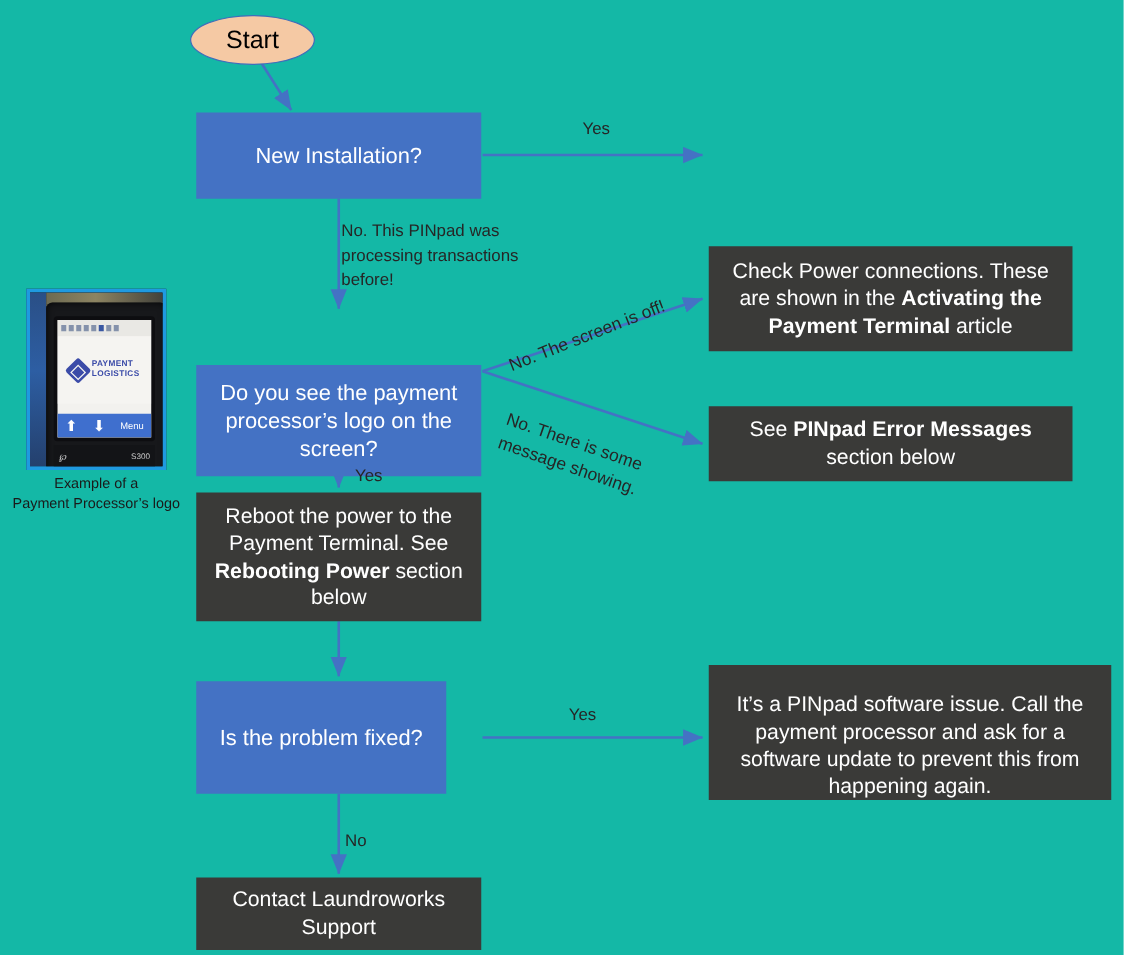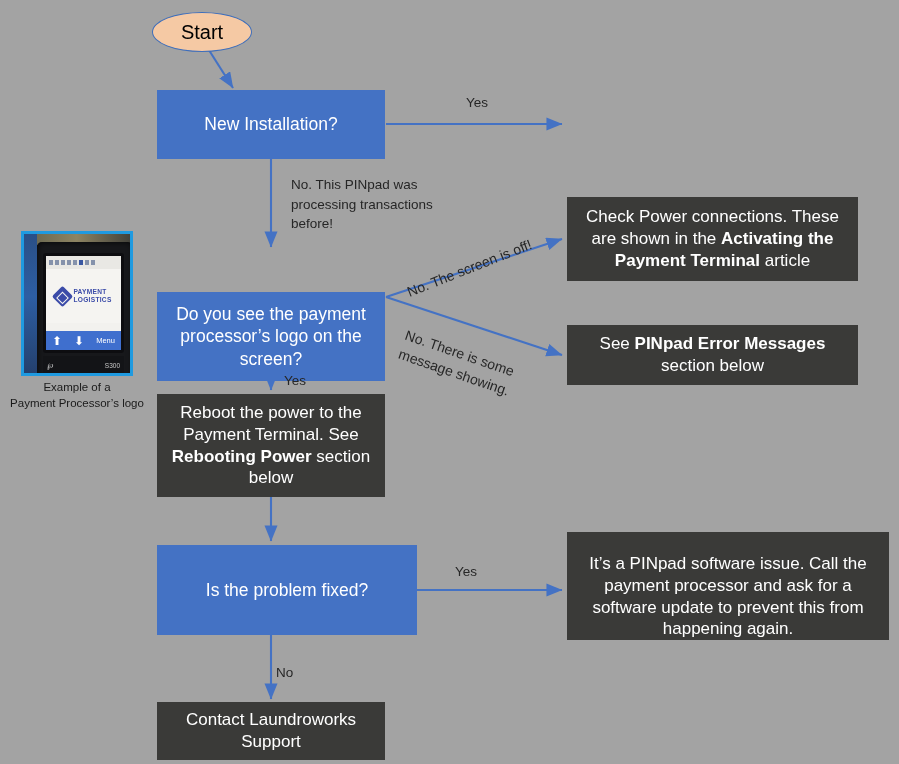--- a/index.html
+++ b/index.html
@@ -9,21 +9,21 @@
     background: #ffffff;
   }
   body {
     font-family: "Liberation Sans", sans-serif;
     -webkit-font-smoothing: antialiased;
   }
   #canvas {
     position: relative;
     width: 899px;
     height: 764px;
-    background: #a3a3a3;
+    background: #14b8a6;
     overflow: hidden;
   }
   svg.wires {
     position: absolute;
     left: 0;
     top: 0;
     width: 899px;
     height: 764px;
     pointer-events: none;
   }
@@ -271,35 +271,35 @@
   </div>
 
   <div class="node node-dark" style="left:567px; top:325px; width:291px; height:60px;">
     <span class="txt"><span>See </span><b>PINpad Error Messages</b><span> section below</span></span>
   </div>
 
   <div class="node node-dark" style="left:157px; top:394px; width:228px; height:103px;">
     <span class="txt"><span>Reboot the power to the Payment Terminal. See </span><b>Rebooting Power</b><span> section below</span></span>
   </div>
 
-  <div class="node node-blue" style="left:157px; top:545px; width:260px; height:90px;">
+  <div class="node node-blue" style="left:157px; top:545px; width:200px; height:90px;">
     <span class="txt">Is the problem fixed?</span>
   </div>
 
   <div class="node node-dark" style="left:567px; top:532px; width:322px; height:108px;align-items:flex-end;">
     <span class="txt">It’s a PINpad software issue. Call the payment processor and ask for a software update to prevent this from happening again.</span>
   </div>
 
   <div class="node node-dark" style="left:157px; top:702px; width:228px; height:58px;">
     <span class="txt">Contact Laundroworks Support</span>
   </div>
 
   <div class="elabel" style="left:466px; top:93px;">Yes</div>
 
-  <div class="elabel" style="left:291px; top:175px;">No. This PINpad was
+  <div class="elabel" style="left:273px; top:175px;">No. This PINpad was
 processing transactions
 before!</div>
 
   <div class="elabel rot-up lg" style="left:404px; top:283px;">No. The screen is off!</div>
 
   <div class="elabel rot-down lg" style="left:409px; top:325px;">No. There is some
 message showing.</div>
 
   <div class="elabel" style="left:284px; top:371px;">Yes</div>
 

